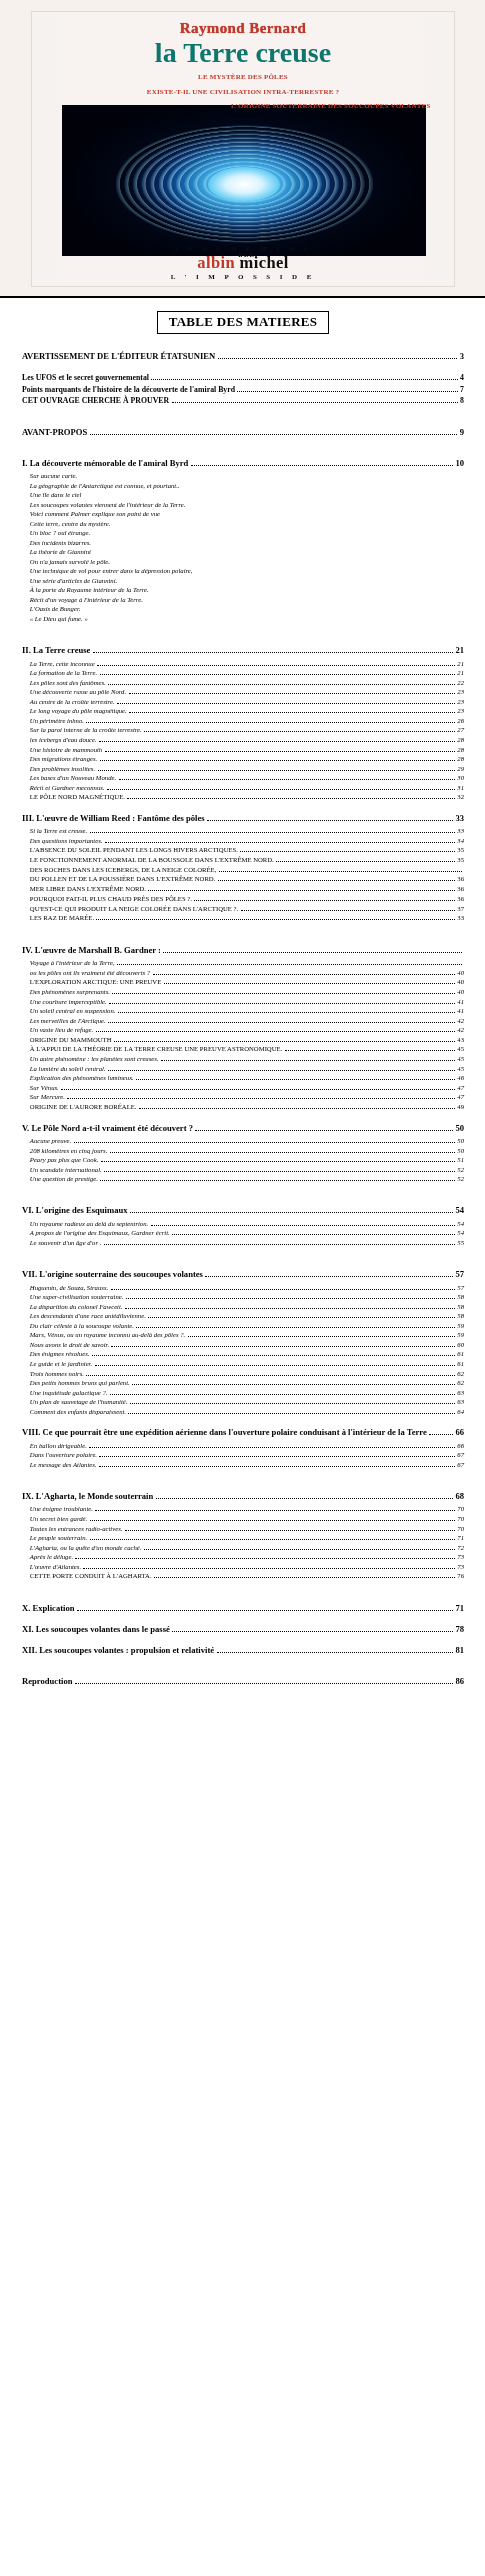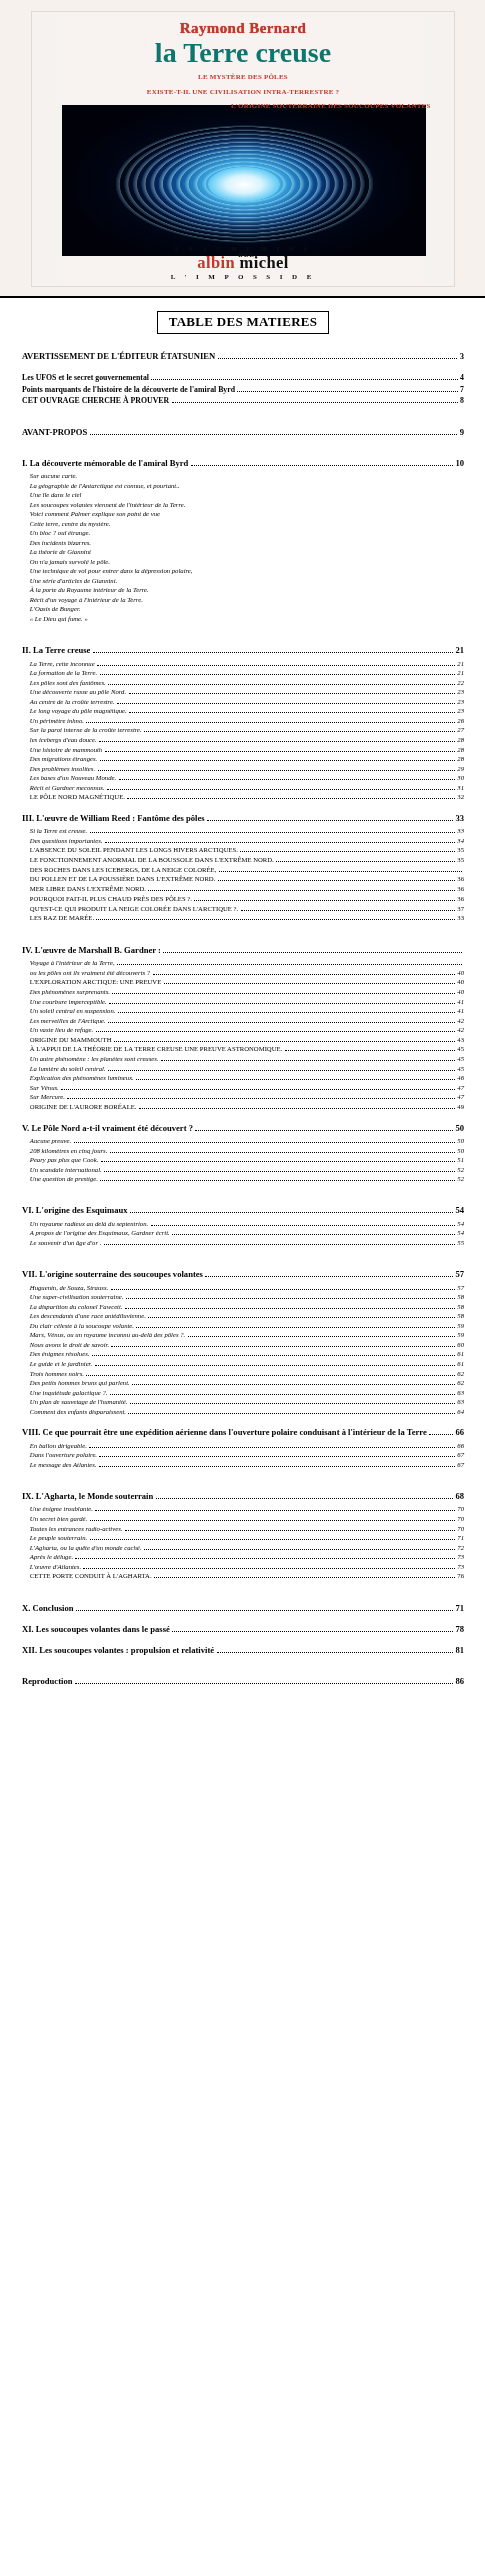--- a/index.html
+++ b/index.html
@@ -683,21 +683,21 @@
             <span>73</span>
           </div>
           <div class="caps-row">
             <span>CETTE PORTE CONDUIT À L'AGHARTA.</span>
             <span class="dots"></span>
             <span>76</span>
           </div>
         </div>
         <div class="gap"></div>
         <div class="l1">
-          <span class="txt">X. Conclusion</span>
+          <span class="txt">X. Explication</span>
           <span class="dots"></span>
           <span class="pg">71</span>
         </div>
         <div class="l1">
           <span class="txt">XI. Les soucoupes volantes dans le passé</span>
           <span class="dots"></span>
           <span class="pg">78</span>
         </div>
         <div class="l1">
           <span class="txt">XII. Les soucoupes volantes : propulsion et relativité</span>

